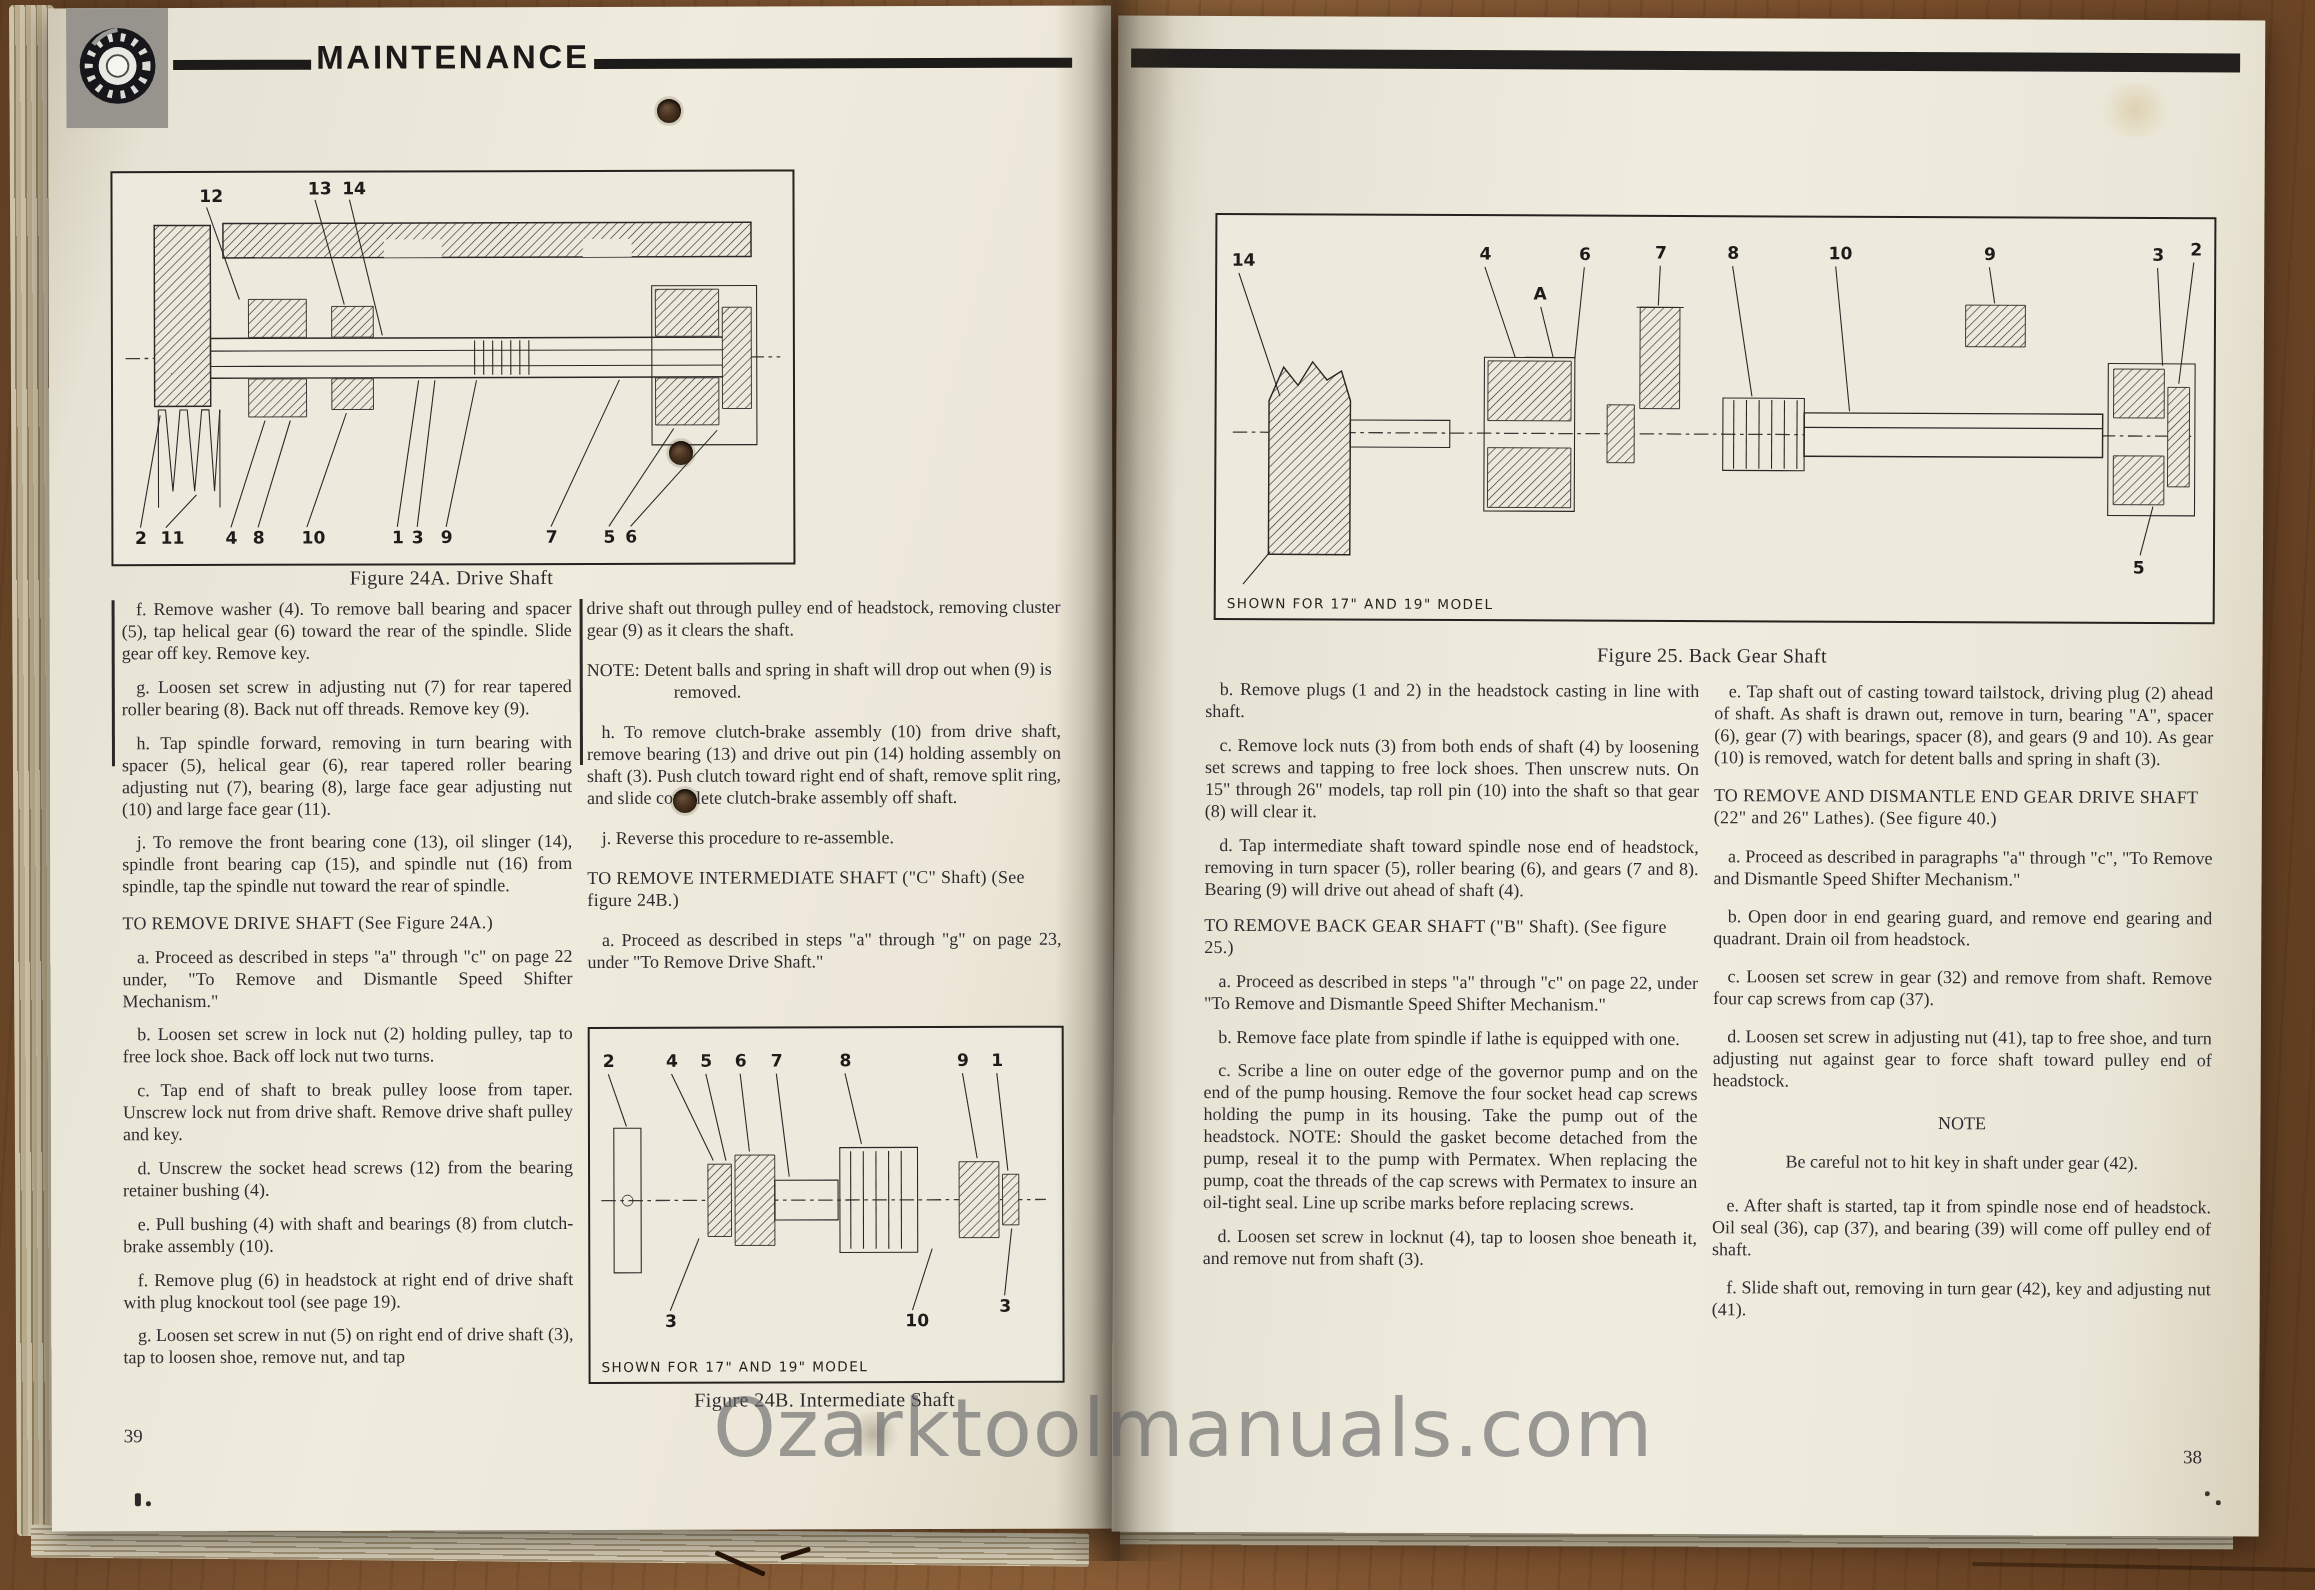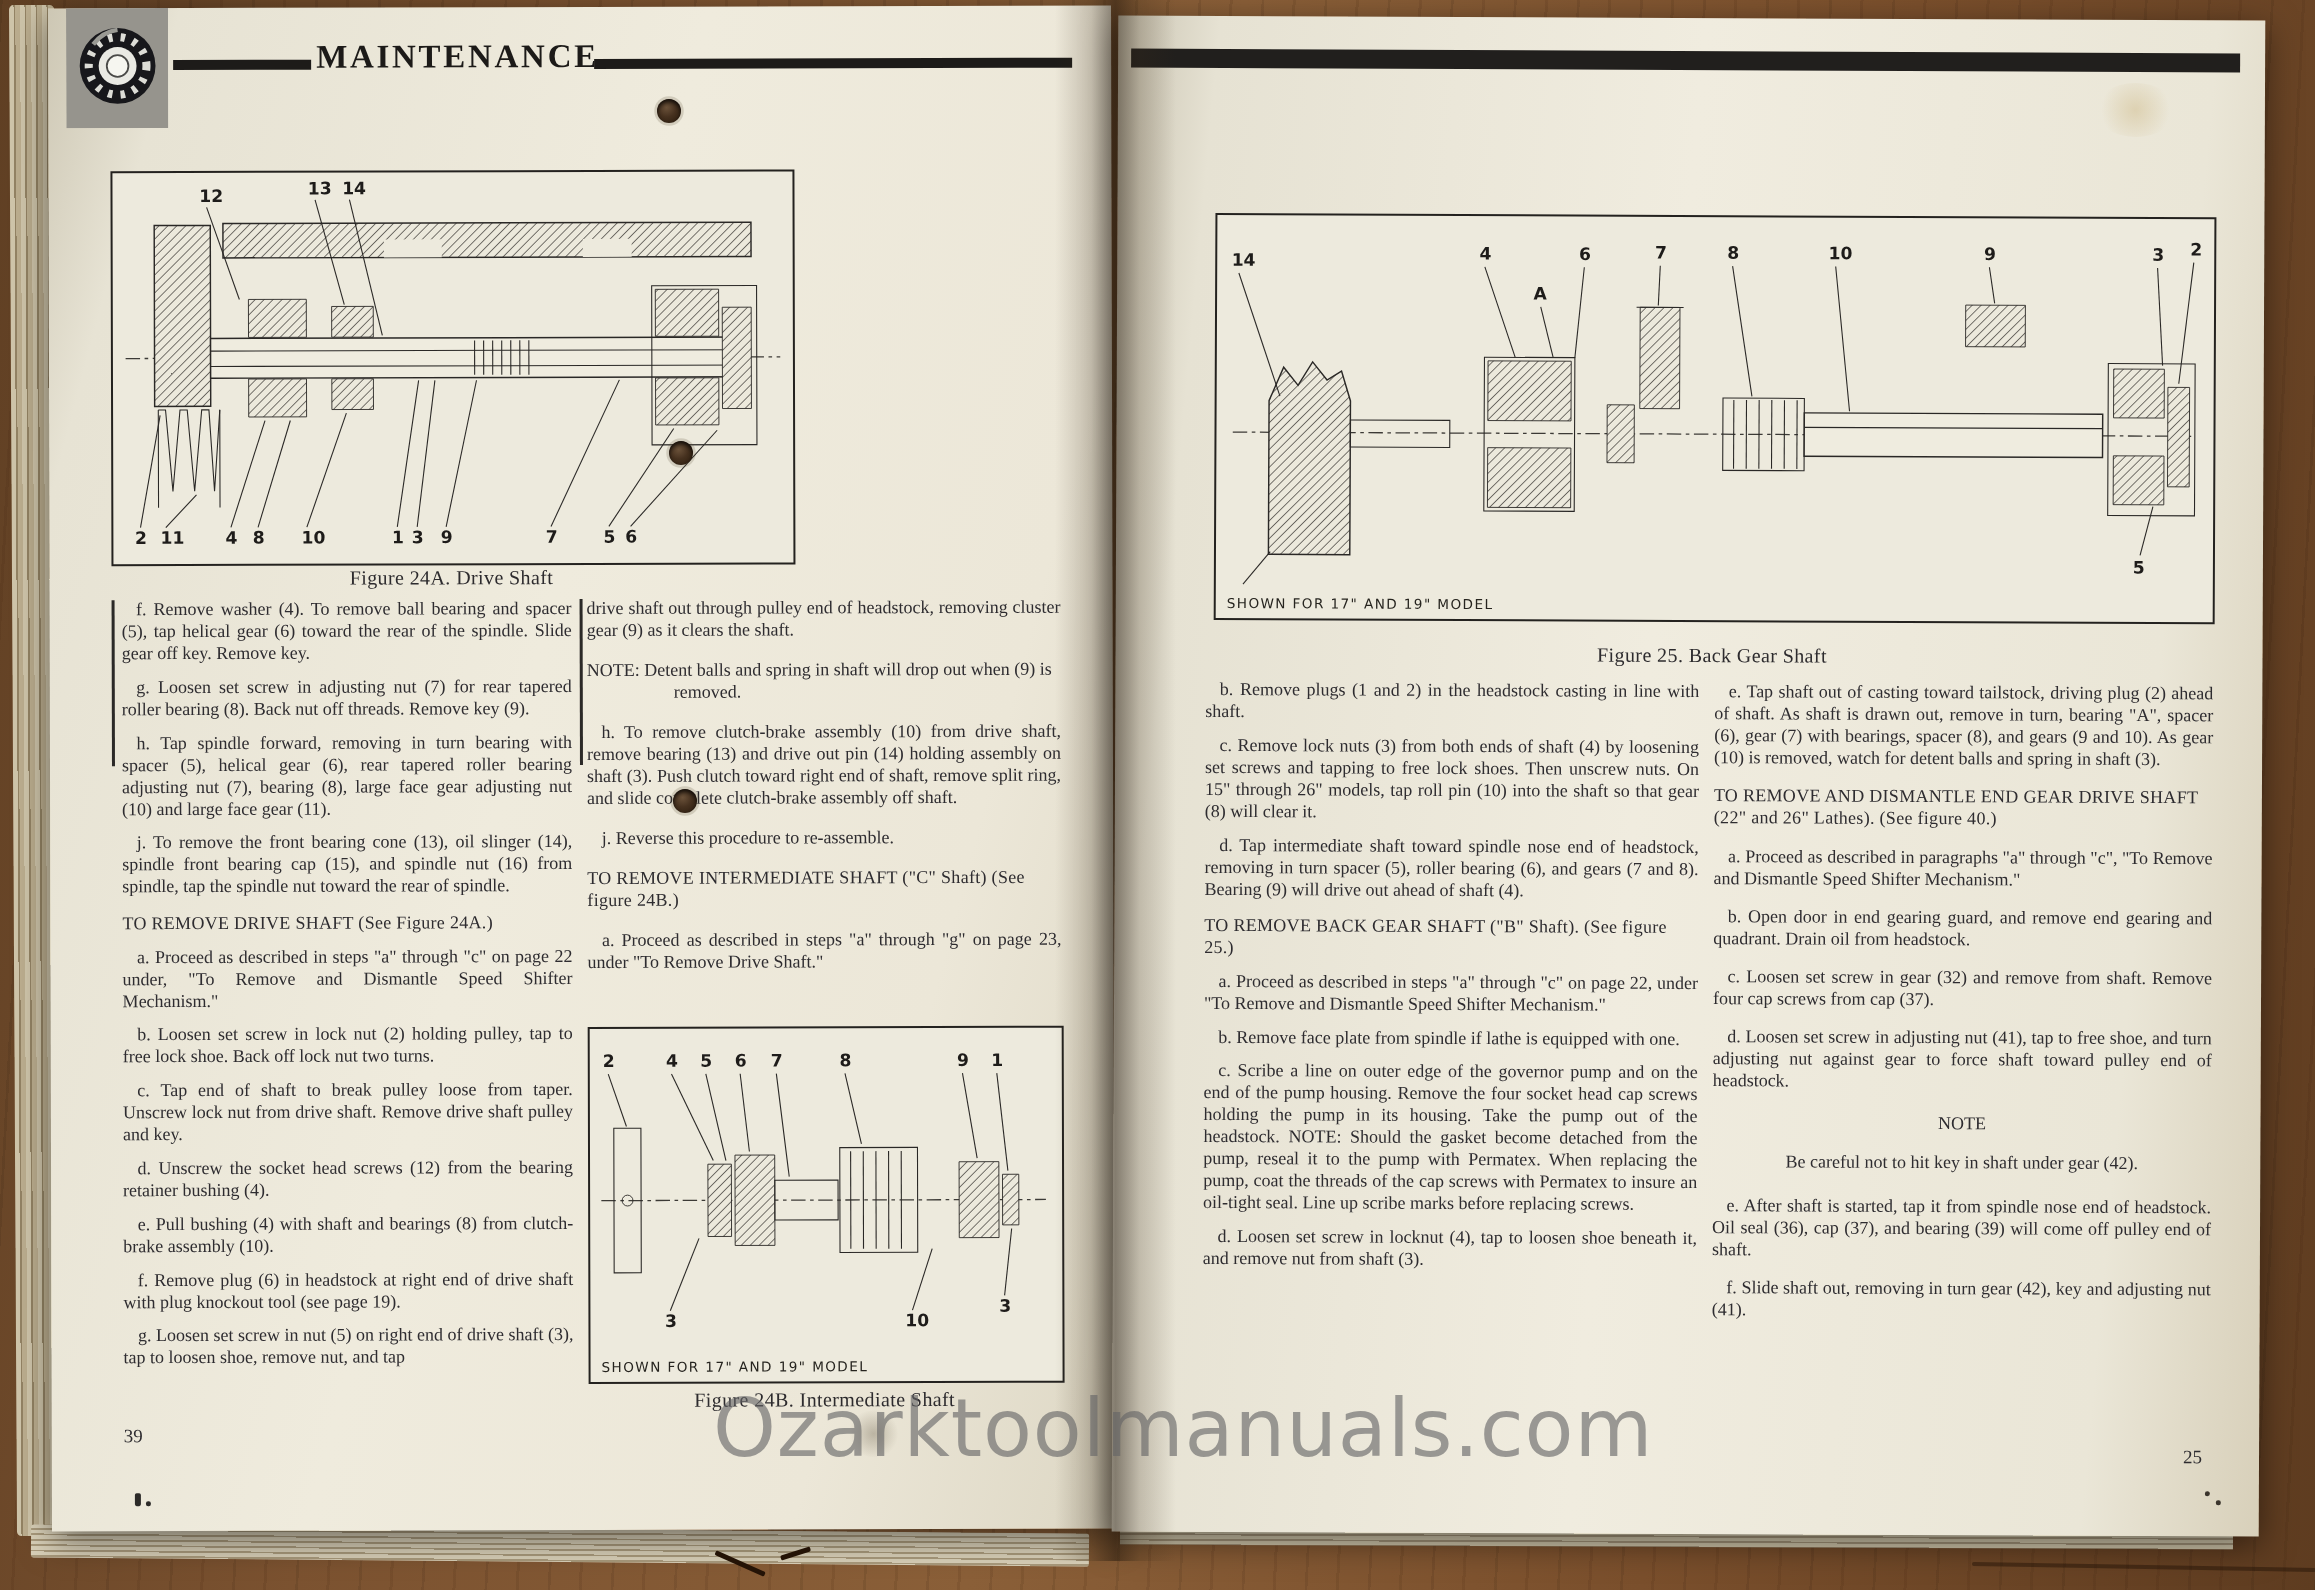--- a/index.html
+++ b/index.html
@@ -38,21 +38,21 @@
   }
   .spine{
     position:absolute;left:1055px;top:0;width:121px;height:1561px;pointer-events:none;
     background:linear-gradient(90deg,rgba(60,45,25,0) 0%,rgba(60,45,25,.22) 30%,rgba(35,24,12,.5) 50%,rgba(60,45,25,.22) 70%,rgba(60,45,25,0) 100%);
   }
   
   .logo-box{position:absolute;left:18px;top:0px;width:102px;height:120px;}
   .m-rule{position:absolute;background:#1d1b19;height:10px;}
   .m-title{
     position:absolute;left:268px;top:31px;
-    font-family:Liberation Serif, serif;font-weight:bold;font-size:33px;
+    font-family:Liberation Sans, sans-serif;font-weight:bold;font-size:33px;
     letter-spacing:2.7px;color:#1c1a18;
   }
   .bar-right{position:absolute;left:12.7px;top:33px;width:1109px;height:19px;background:#211f1d;}
   
   .figbox{position:absolute;border:2.7px solid #24221f;background:#edeadd;}
   .fig-caption{position:absolute;text-align:center;font-size:20px;color:#2d2b2e;letter-spacing:0.4px;}
   .shown-note{
     position:absolute;left:11px;bottom:7.2px;
     font-family:"DejaVu Sans",sans-serif;font-size:13.6px;letter-spacing:1.4px;color:#26241f;
   }
@@ -366,21 +366,21 @@
     <p class="para">a.  Proceed as described in paragraphs "a" through "c", "To Remove and Dismantle Speed Shifter Mechanism."</p>
     <p class="para">b.  Open door in end gearing guard, and remove end gearing and quadrant.  Drain oil from headstock.</p>
     <p class="para">c.  Loosen set screw in gear (32) and remove from shaft.  Remove four cap screws from cap (37).</p>
     <p class="para">d.  Loosen set screw in adjusting nut (41), tap to free shoe, and turn adjusting nut against gear to force shaft toward pulley end of headstock.</p>
     <p class="para note-c" style="margin-top:20px;">NOTE</p>
     <p class="para note-c" style="margin-bottom:22px;">Be careful not to hit key in shaft under gear (42).</p>
     <p class="para">e.  After shaft is started, tap it from spindle nose end of headstock.  Oil seal (36), cap (37), and bearing (39) will come off pulley end of shaft.</p>
     <p class="para">f.  Slide shaft out, removing in turn gear (42), key and adjusting nut (41).</p>
   </div>
 
-  <div class="pagenum" style="left:1071px;top:1426px;">25</div>
+  <div class="pagenum" style="left:1071px;top:1426px;">38</div>
   <div class="stain" style="left:977px;top:63px;width:81px;height:54px;background:radial-gradient(circle,rgba(190,160,90,.30) 0%,rgba(190,160,90,0) 70%);"></div>
   <div class="scratch" style="left:1093px;top:1471px;width:5.4px;height:5.4px;border-radius:50%;background:#3a342c;"></div>
   <div class="scratch" style="left:1104px;top:1480px;width:4.5px;height:4.5px;border-radius:50%;background:#3a342c;"></div>
 </div>
 
 <div class="spine"></div>
 
 <div class="hole" style="left:657px;top:99px;"></div>
 <div class="hole" style="left:669px;top:441px;"></div>
 <div class="hole" style="left:673px;top:789px;"></div>

